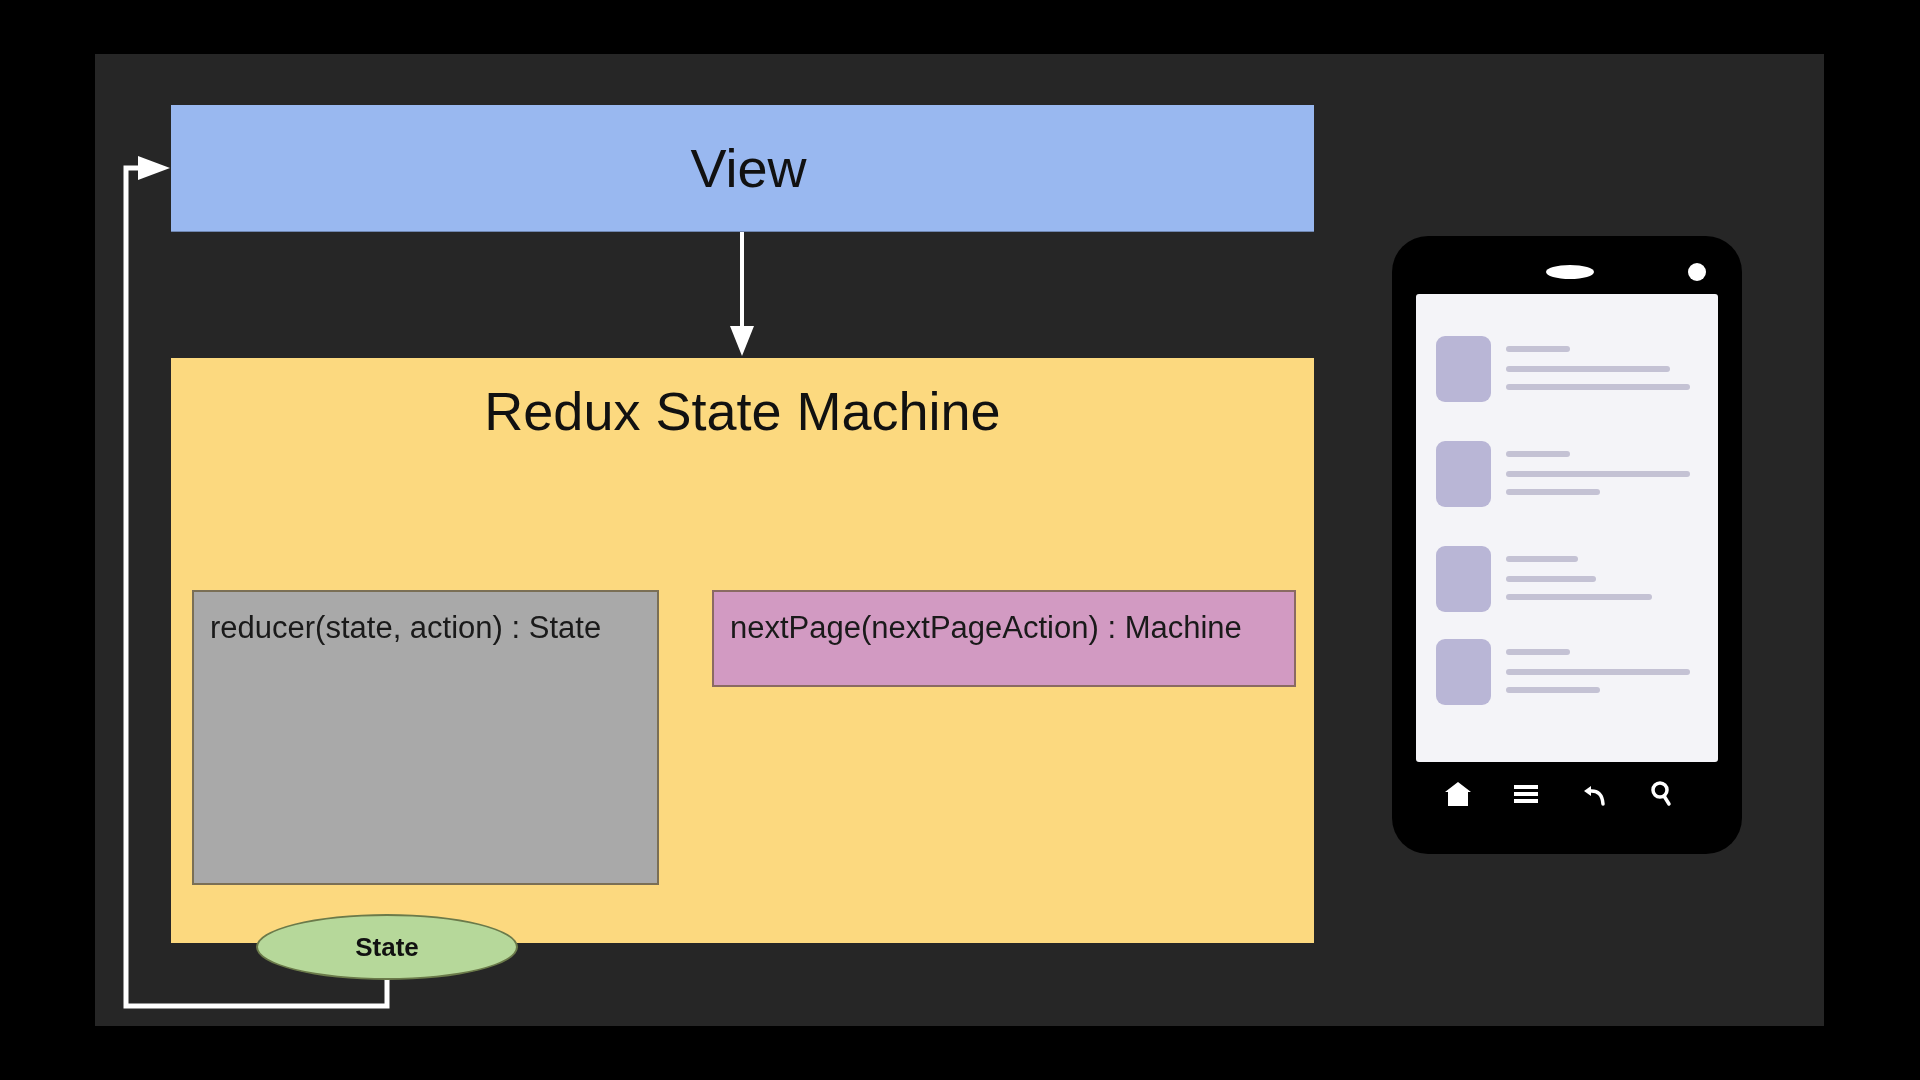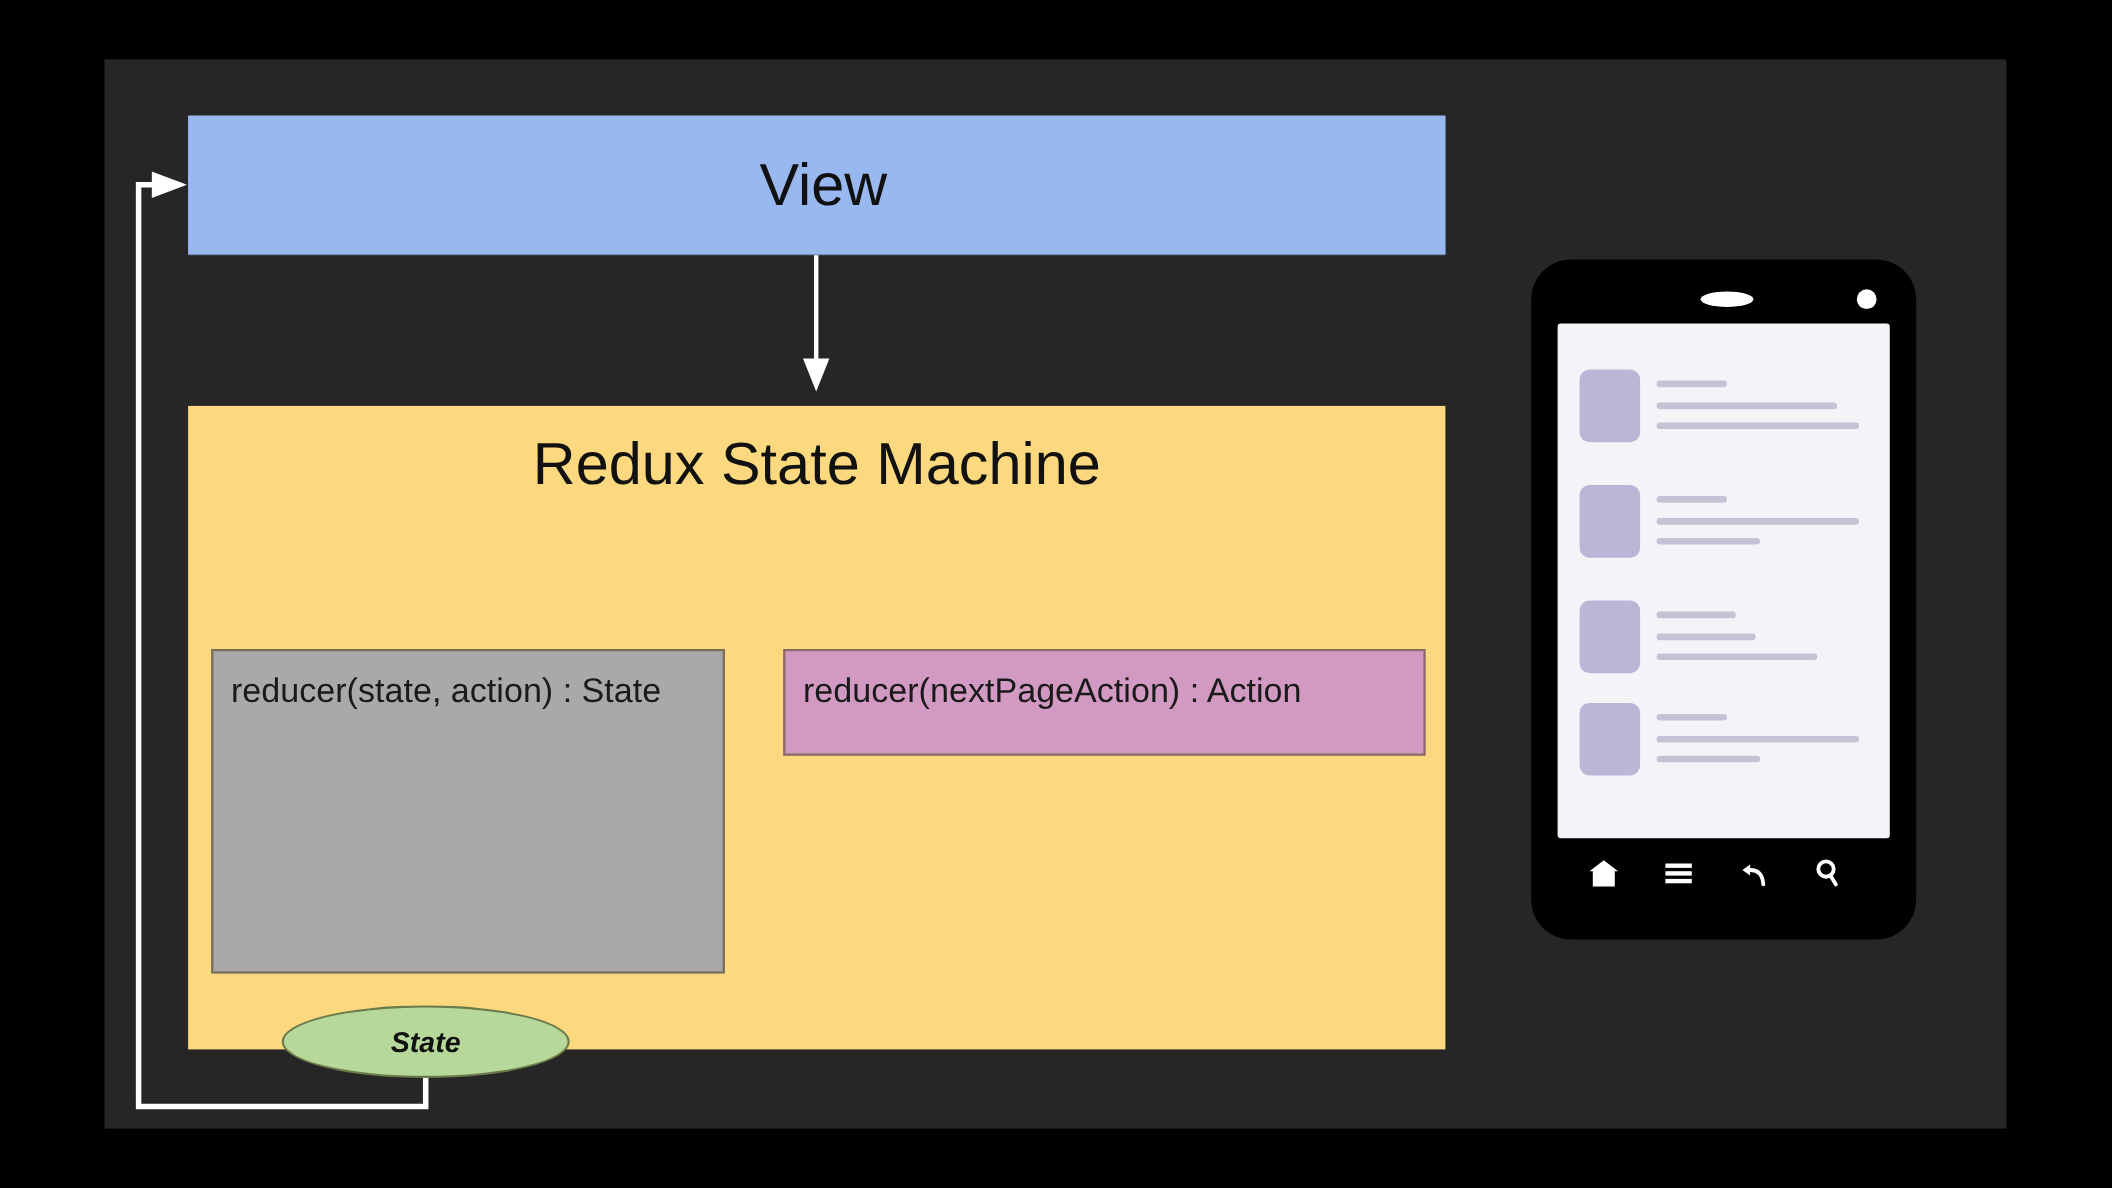--- a/index.html
+++ b/index.html
@@ -15,21 +15,20 @@
     .abs { position: absolute; }
     .view-box {
       left: 171px; top: 105px; width: 1143px; height: 126px;
       background: #99b8f0; box-shadow: 0 1px 0 #6f86b0;
       display: flex; align-items: center; justify-content: center;
     }
     .view-label { font-size: 54px; color: #111111; margin-left: 12px; }
     .redux-box {
       left: 171px; top: 358px; width: 1143px; height: 585px;
       background: #fcd97f;
-      margin-top: 11px;
     }
     .redux-title {
       position: absolute; left: 0; right: 0; top: 22px; text-align: center;
       font-size: 54px; color: #111111;
     }
     .reducer-box {
       left: 192px; top: 590px; width: 467px; height: 295px;
       background: #a9a9a9; border: 2px solid #7a6f55; box-sizing: border-box;
     }
     .action-box {
@@ -37,21 +36,21 @@
       background: #d29ac2; border: 2px solid #8a6a62; box-sizing: border-box;
     }
     .box-text {
       position: absolute; left: 16px; top: 18px; font-size: 31px; color: #1a1a1a;
       white-space: nowrap;
     }
     .state-ellipse {
       left: 256px; top: 914px; width: 262px; height: 66px;
       background: #b6d89a; border: 2px solid #6b7a4a; box-sizing: border-box;
       border-radius: 50%;
-      display: flex; align-items: center; justify-content: center; font-style: italic;
+      display: flex; align-items: center; justify-content: center;
     }
     .state-label { font-size: 26px; font-weight: bold; color: #111111; }
     svg.overlay { position: absolute; left: 0; top: 0; }
     .phone {
       left: 1392px; top: 236px; width: 350px; height: 618px;
       background: #000000; border-radius: 36px;
     }
     .phone-screen {
       position: absolute; left: 24px; top: 58px; width: 302px; height: 468px;
       background: #f4f4f8; border-radius: 3px;
@@ -92,21 +91,21 @@
 
 <div class="abs redux-box" style="background: rgb(252, 217, 127);">
   <div class="redux-title">Redux State Machine</div>
 </div>
 
 <div class="abs reducer-box" style="background: rgb(169, 169, 169);">
   <span class="box-text">reducer(state, action) : State</span>
 </div>
 
 <div class="abs action-box" style="background: rgb(210, 154, 194);">
-  <span class="box-text">reducer(nextPageAction) : Action</span>
+  <span class="box-text">nextPage(nextPageAction) : Machine</span>
 </div>
 
 <svg class="overlay" width="1920" height="1080">
 
   <line x1="742" y1="232" x2="742" y2="330" stroke="#ffffff" stroke-width="4"></line>
   <polygon points="730,326 754,326 742,356" fill="#ffffff"></polygon>
 
   <polyline points="387,978 387,1006 126,1006 126,168 145,168" fill="none" stroke="#ffffff" stroke-width="5"></polyline>
   <polygon points="138,156 170,168 138,180" fill="#ffffff"></polygon>
 </svg>

